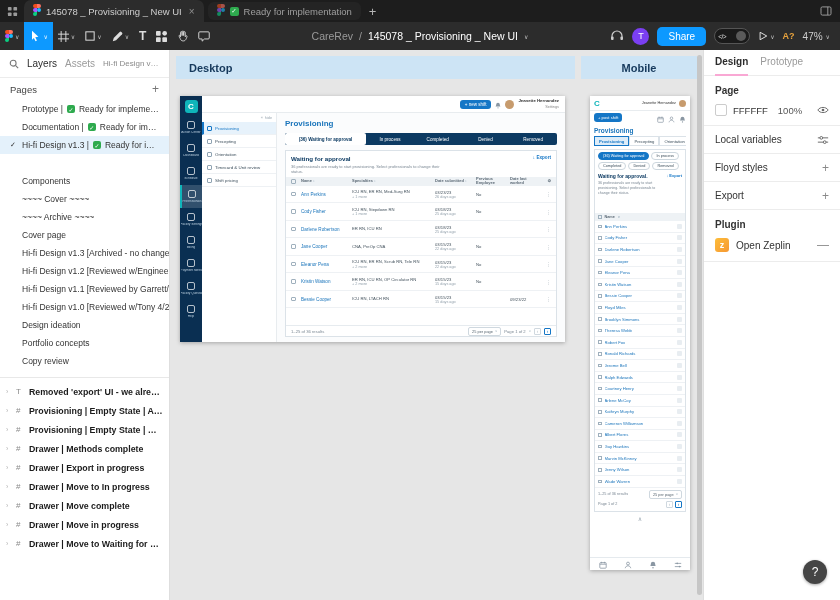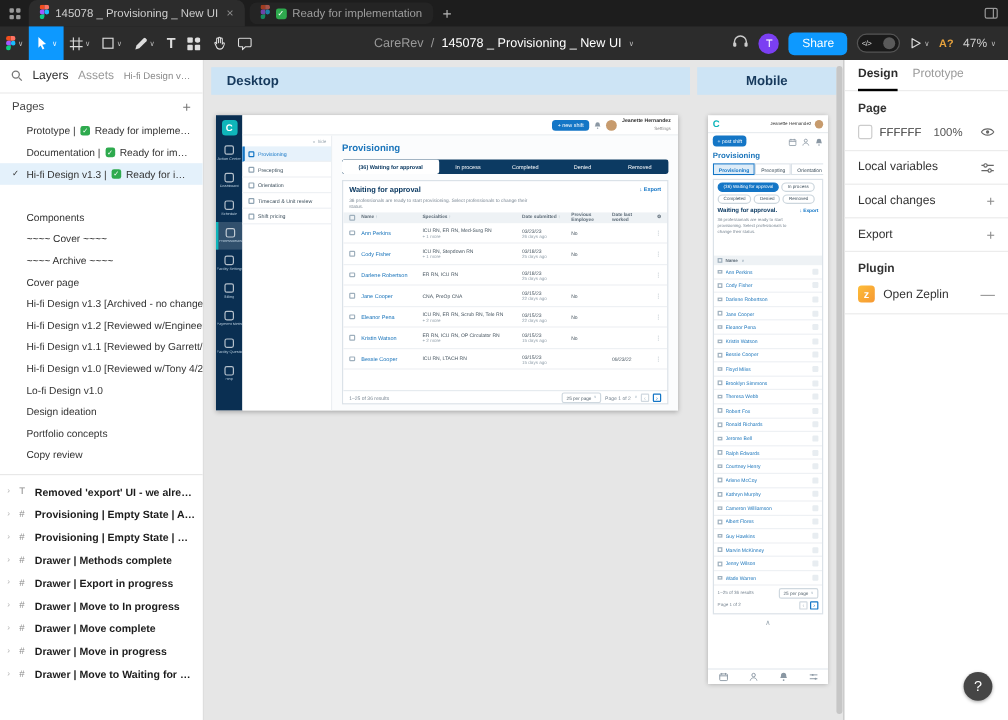--- a/index.html
+++ b/index.html
@@ -171,21 +171,21 @@
   .m-foot-row{display:flex;align-items:center;gap:3px;justify-content:space-between}
   .mf-chevron{text-align:center;color:#9aa7b1;font-size:6px;margin-top:3px}
   .mf-nav{position:absolute;left:0;right:0;bottom:0;height:13px;border-top:1px solid #e5eaee;background:#fff;
     display:flex;align-items:center;justify-content:space-around}
 
   
   #inspector{position:absolute;right:0;top:50px;width:137px;bottom:0;background:#fff;color:#333;
     border-left:1px solid #dedede;font-size:10px}
   .insp-tabs{height:26px;display:flex;align-items:center;gap:12px;padding:0 11px;border-bottom:1px solid #ececec}
   .insp-tab{font-size:10px;font-weight:bold;color:#2c2c2c;height:26px;display:flex;align-items:center;
-    border-bottom:2px solid #000000}
+    border-bottom:2px solid #f9a8d4}
   .insp-tab.inactive{font-weight:normal;color:#9a9a9a;border-bottom:2px solid transparent}
   .insp-section{border-bottom:1px solid #ececec;padding:9px 11px}
   .sec-title{font-weight:bold;font-size:10px;margin-bottom:8px}
   .swatch-row{display:flex;align-items:center;gap:6px}
   .swatch{width:12px;height:12px;border:1px solid #ccc;border-radius:2px;background:#fff}
   .hex{font-size:9.5px;color:#333}
   .opacity{font-size:9.5px;color:#555;margin-left:4px}
   .row-action{margin-left:auto;color:#8a8a8a;font-size:12px;display:flex;align-items:center}
   .insp-row{height:28px;display:flex;align-items:center;padding:0 11px;border-bottom:1px solid #ececec}
   .plugin-row{display:flex;align-items:center}
@@ -394,24 +394,20 @@
         <div class="page-row">
           <span class="p-check hid">✓</span>
           <span class="p-label">Hi-fi Design v1.1 [Reviewed by Garrett/Ton...</span>
         </div>
         <div class="page-row">
           <span class="p-check hid">✓</span>
           <span class="p-label">Hi-fi Design v1.0 [Reviewed w/Tony 4/25]</span>
         </div>
         <div class="page-row">
           <span class="p-check hid">✓</span>
-          <span class="p-label">Lo-fi Design v1.0</span>
-        </div>
-        <div class="page-row">
-          <span class="p-check hid">✓</span>
           <span class="p-label">Design ideation</span>
         </div>
         <div class="page-row">
           <span class="p-check hid">✓</span>
           <span class="p-label">Portfolio concepts</span>
         </div>
         <div class="page-row">
           <span class="p-check hid">✓</span>
           <span class="p-label">Copy review</span>
         </div>
@@ -964,21 +960,21 @@
       <span>Local variables</span>
       <span class="row-action">
         <svg width="12" height="10" viewBox="0 0 14 10" fill="none" stroke="#666" stroke-width="1.1">
             <path d="M1 2.5h12M1 7.5h12"></path>
             <circle cx="5" cy="2.5" r="1.6" fill="#fff"></circle>
             <circle cx="9" cy="7.5" r="1.6" fill="#fff"></circle>
           </svg>
       </span>
     </div>
     <div class="insp-row">
-      <span>Local changes</span>
+      <span>Floyd styles</span>
       <span class="row-action">+</span>
     </div>
     <div class="insp-row">
       <span>Export</span>
       <span class="row-action">+</span>
     </div>
     <div class="insp-section">
       <div class="sec-title">Plugin</div>
       <div class="plugin-row">
         <span class="zeplin-ico">z</span>

